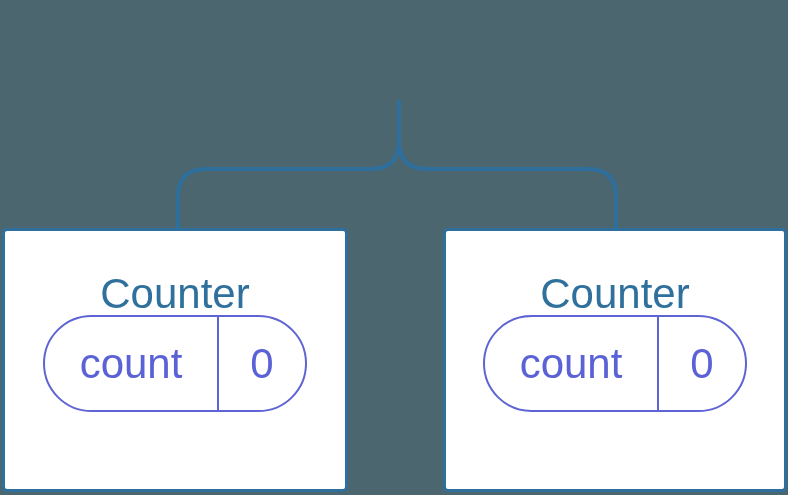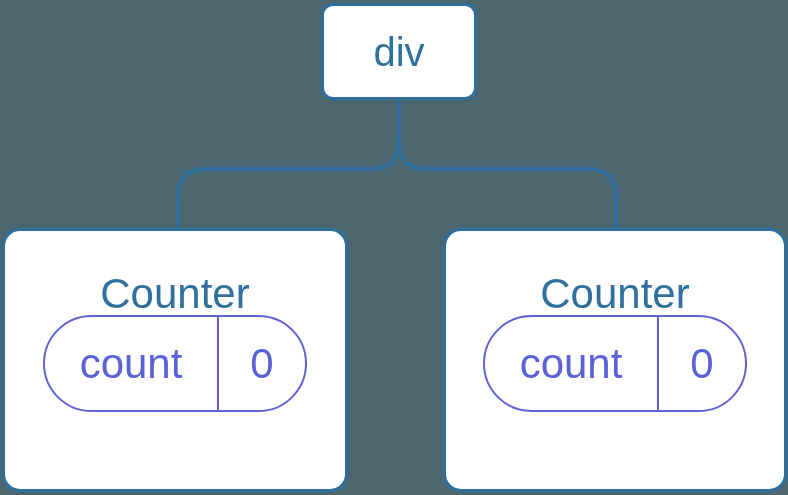--- a/index.html
+++ b/index.html
@@ -48,21 +48,21 @@
     stroke-width: 4;
   }
   
   .card {
     position: absolute;
     top: 228px;
     height: 264px;
     box-sizing: border-box;
     background: #ffffff;
     border: 3px solid var(--node-stroke, #2E6F9E);
-    border-radius: 18px;
+    border-radius: 5px;
     display: flex;
     flex-direction: column;
     align-items: center;
   }
   .card.left  { left: 2px;   width: 346px; }
   .card.right { left: 443px; width: 344px; }
   .card .title {
     margin-top: 42px;
     color: var(--node-text, #2F719C);
     font-size: 42px;
@@ -100,23 +100,20 @@
 </head>
 <body>
 
 <div class="stage">
 
   <svg class="connector" width="788" height="495" viewBox="0 0 788 495" aria-hidden="true">
     <path d="M 399 100 V 141 Q 399 169 371 169 H 206 Q 178 169 178 197 V 229"></path>
     <path d="M 399 100 V 141 Q 399 169 427 169 H 588 Q 616 169 616 197 V 229"></path>
   </svg>
 
-  <div class="root-node">
-    <span class="label">div</span>
-  </div>
 
   <div class="card left">
     <div class="title">Counter</div>
     <div class="pill">
       <div class="key">count</div>
       <div class="value">0</div>
     </div>
   </div>
 
   <div class="card right">

